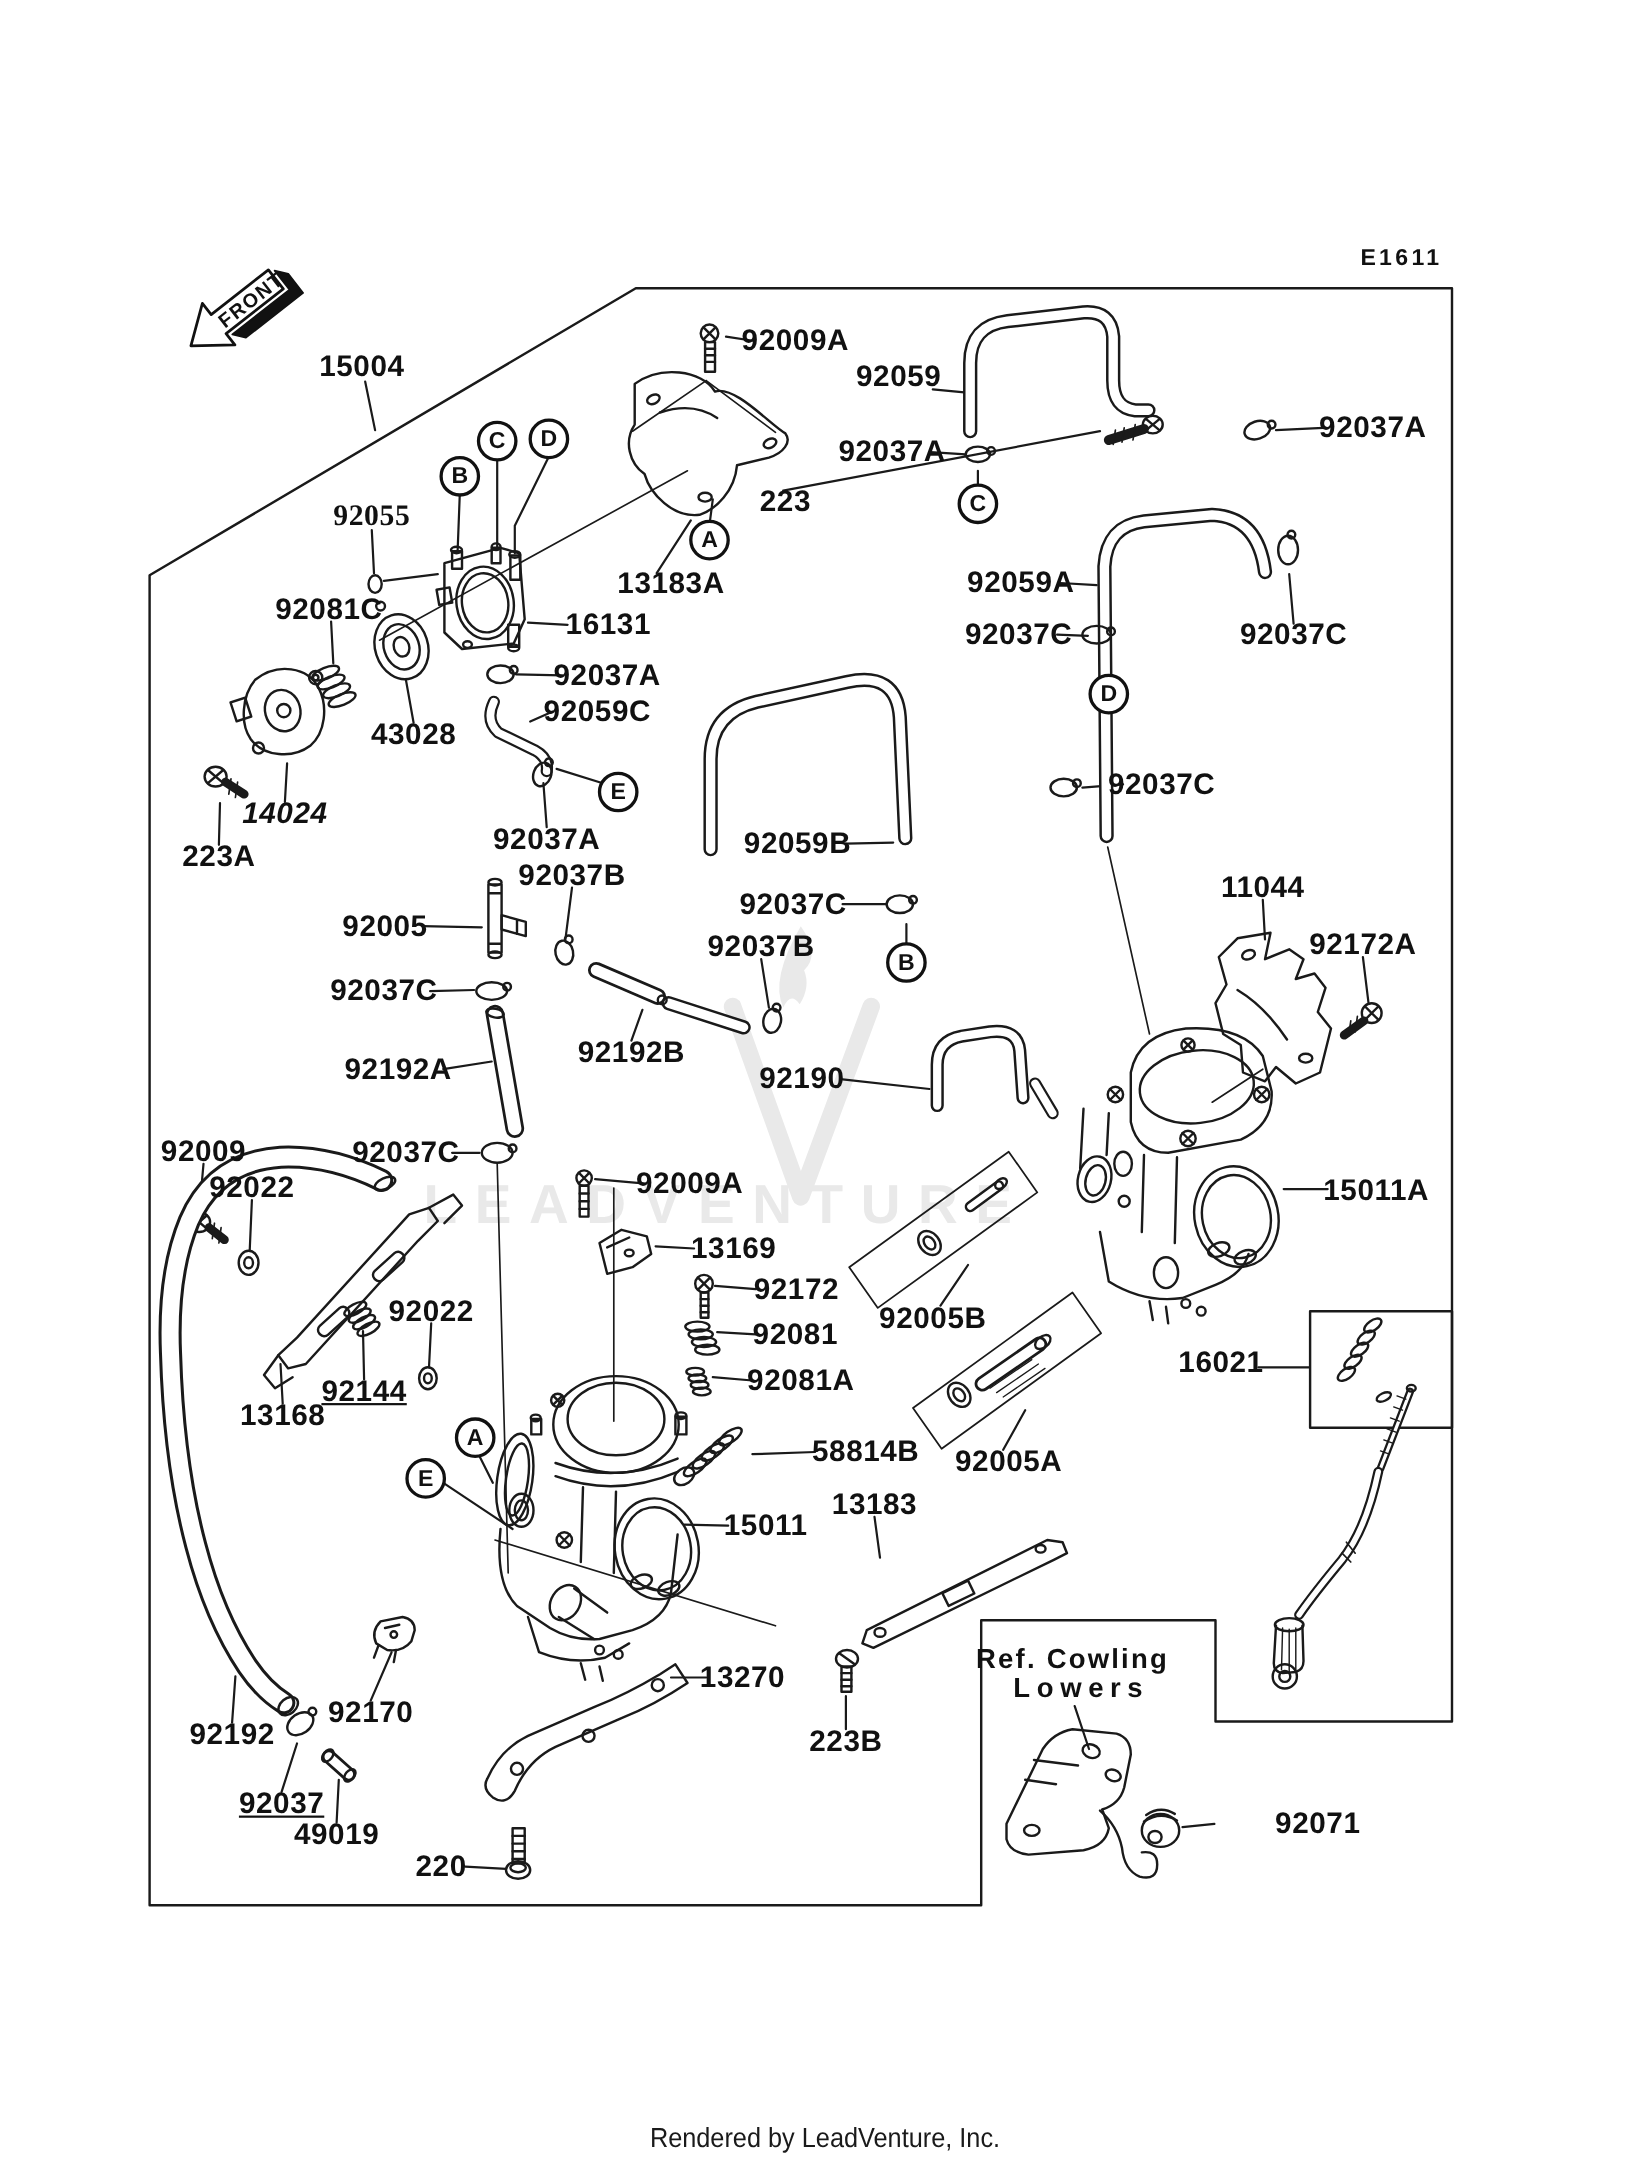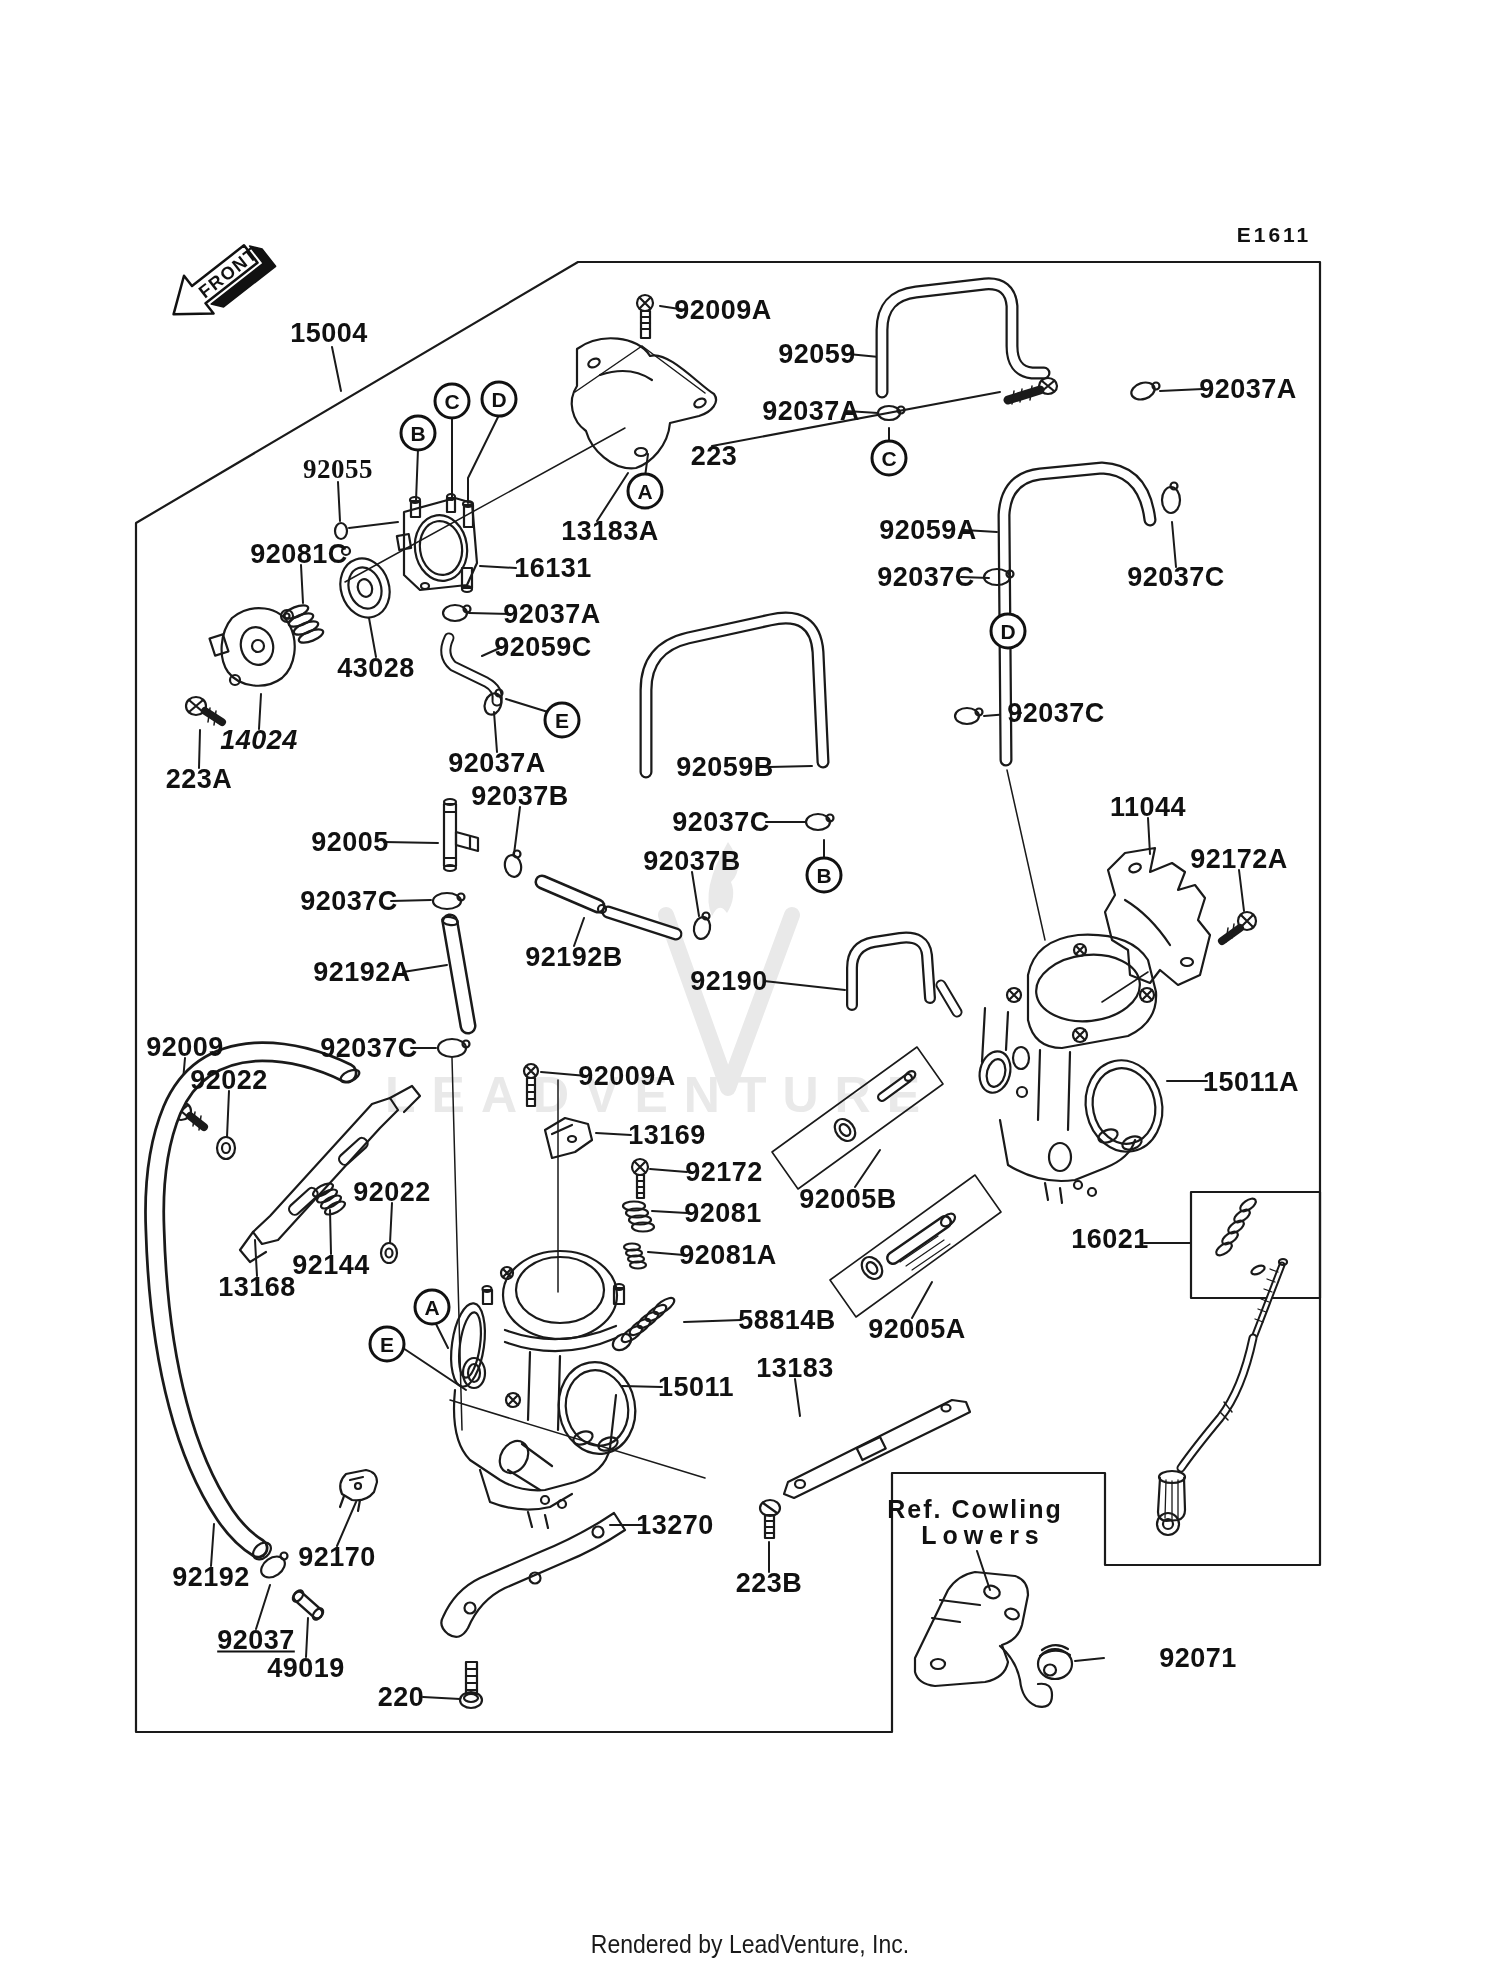--- a/index.html
+++ b/index.html
@@ -458,21 +458,21 @@
 </svg>
 
 <div class="code" style="left:1274px;top:235px;">E1611</div>
 <div class="refline" style="left:975px;top:1509px;">Ref. Cowling</div>
 <div class="refline refline2" style="left:983px;top:1535px;">Lowers</div>
 <div class="footer">Rendered by LeadVenture, Inc.</div>
 
 <div id="labels-layer">
       <div class="plabel" style="left: 329px; top: 333px;">15004</div>
       <div class="plabel" style="left: 723px; top: 310px;">92009A</div>
-      <div class="plabel" style="left: 817px; top: 354px;">92059</div>
+      <div class="plabel" style="left: 817px; top: 342px;">92059</div>
       <div class="plabel" style="left: 811px; top: 411px;">92037A</div>
       <div class="plabel" style="left: 1248px; top: 389px;">92037A</div>
       <div class="plabel" style="left: 714px; top: 456px;">223</div>
       <div class="plabel" style="left: 610px; top: 531px;">13183A</div>
       <div class="plabel" style="left: 553px; top: 568px;">16131</div>
       <div class="plabel" style="left: 338px; top: 469px; font-family: Liberation Serif, serif;">92055</div>
       <div class="plabel" style="left: 299px; top: 554px;">92081C</div>
       <div class="plabel" style="left: 376px; top: 668px;">43028</div>
       <div class="plabel" style="left: 259px; top: 740px; font-style: italic;">14024</div>
       <div class="plabel" style="left: 199px; top: 779px;">223A</div>
@@ -501,21 +501,21 @@
       <div class="plabel" style="left: 1110px; top: 1239px;">16021</div>
       <div class="plabel" style="left: 667px; top: 1135px;">13169</div>
       <div class="plabel" style="left: 724px; top: 1172px;">92172</div>
       <div class="plabel" style="left: 723px; top: 1213px;">92081</div>
       <div class="plabel" style="left: 728px; top: 1255px;">92081A</div>
       <div class="plabel" style="left: 787px; top: 1320px;">58814B</div>
       <div class="plabel" style="left: 917px; top: 1329px;">92005A</div>
       <div class="plabel" style="left: 185px; top: 1047px;">92009</div>
       <div class="plabel" style="left: 229px; top: 1080px;">92022</div>
       <div class="plabel" style="left: 392px; top: 1192px;">92022</div>
-      <div class="plabel" style="left: 331px; top: 1265px;">92144</div>
+      <div class="plabel" style="left: 331px; top: 1265px; text-decoration: underline;">92144</div>
       <div class="plabel" style="left: 257px; top: 1287px;">13168</div>
       <div class="plabel" style="left: 696px; top: 1387px;">15011</div>
       <div class="plabel" style="left: 795px; top: 1368px;">13183</div>
       <div class="plabel" style="left: 675px; top: 1525px;">13270</div>
       <div class="plabel" style="left: 769px; top: 1583px;">223B</div>
       <div class="plabel" style="left: 401px; top: 1697px;">220</div>
       <div class="plabel" style="left: 211px; top: 1577px;">92192</div>
       <div class="plabel" style="left: 337px; top: 1557px;">92170</div>
       <div class="plabel" style="left: 256px; top: 1640px; text-decoration: underline;">92037</div>
       <div class="plabel" style="left: 306px; top: 1668px;">49019</div>

